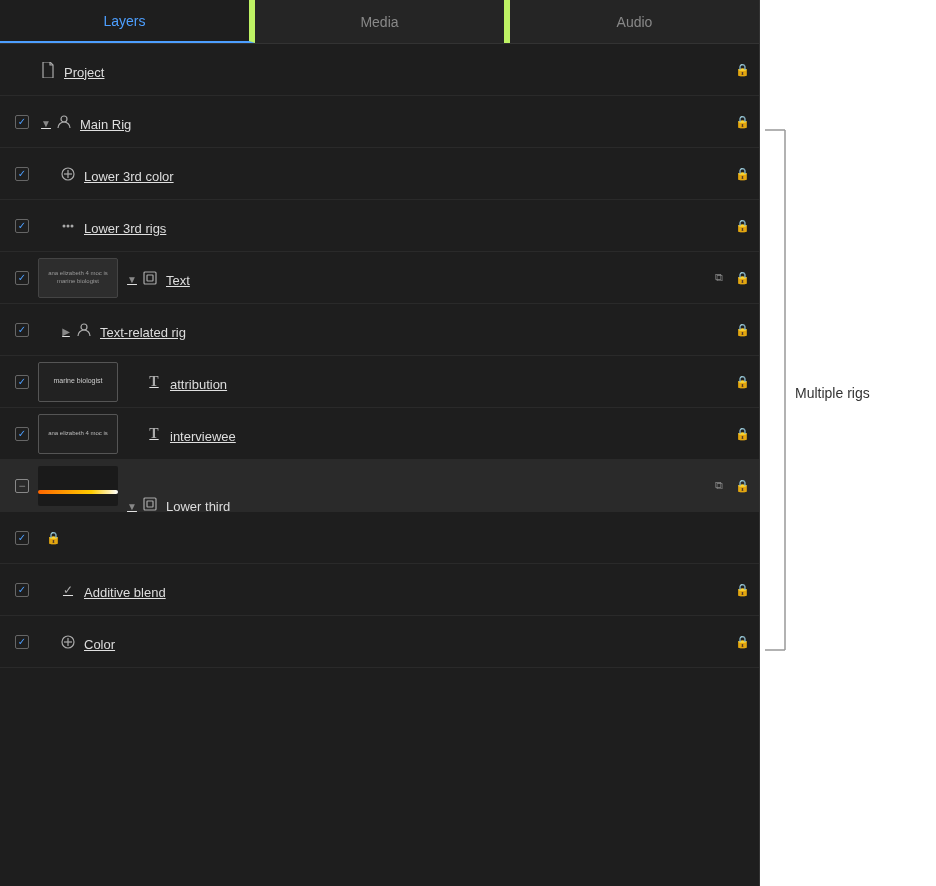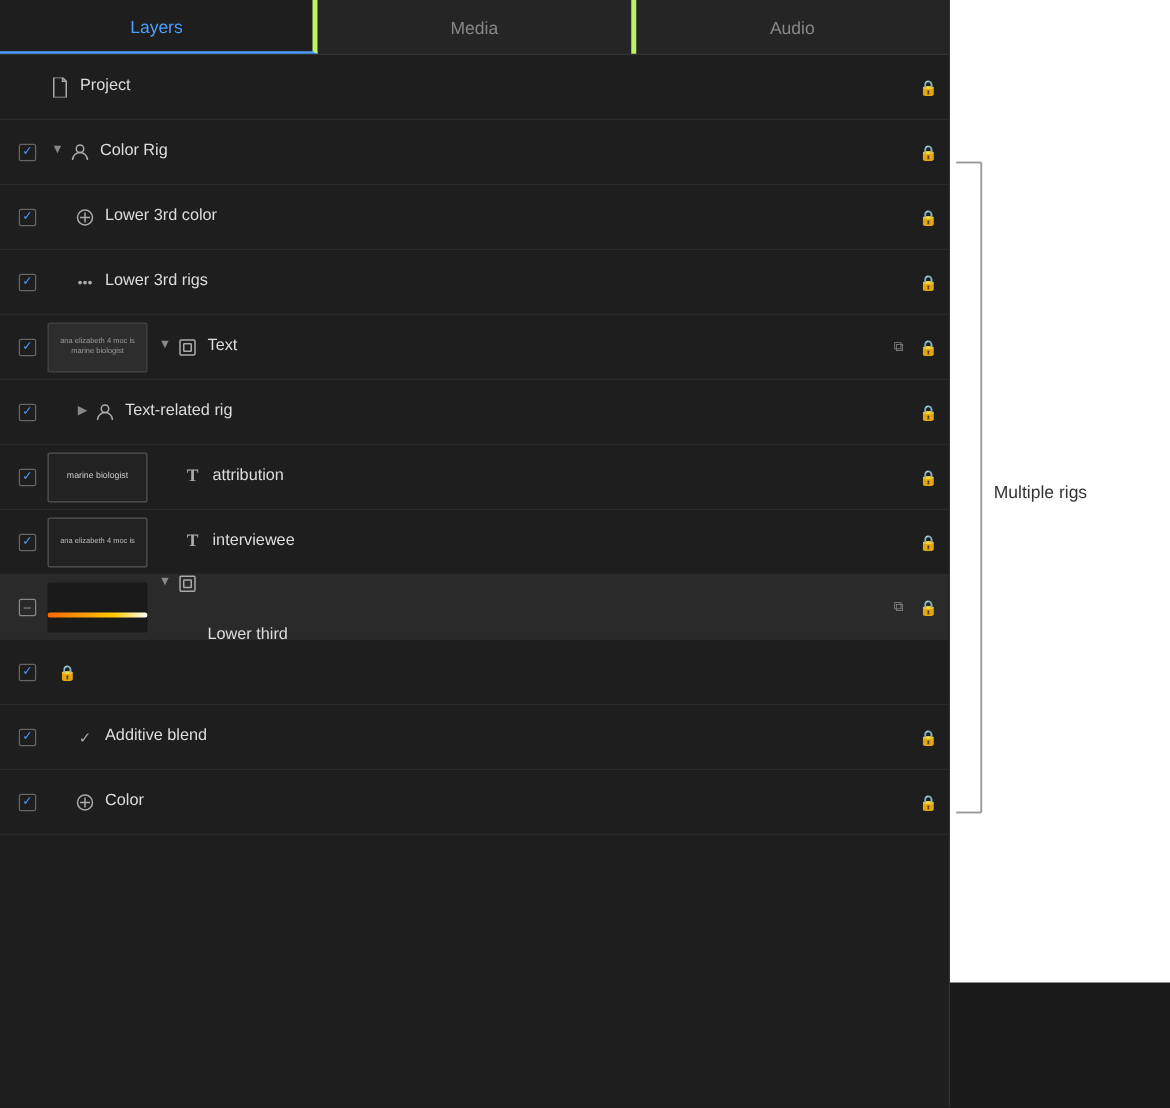--- a/index.html
+++ b/index.html
@@ -32,21 +32,21 @@
     }
 
     .tab {
       flex: 1;
       display: flex;
       align-items: center;
       justify-content: center;
       font-size: 14px;
       font-weight: 500;
       cursor: pointer;
-      border-right: 4px solid #bef264;
+      border-right: 6px solid #bef264;
       color: #888;
     }
 
     .tab:last-child {
       border-right: none;
     }
 
     .tab.active {
       color: #4d9fff;
       background: #1e1e1e;
@@ -157,23 +157,24 @@
       bottom: 30%;
       left: 0;
       right: 0;
       height: 4px;
       background: linear-gradient(to right, #ff6600, #ff9900, #ffcc00, #ffffff);
       border-radius: 2px;
     }
 
     .layer-indent {
       display: flex;
-      align-items: flex-start;
+      align-items: flex-end;
       flex: 1;
       min-width: 0;
+      text-decoration: underline;
     }
 
     .indent-spacer {
       width: 20px;
       flex-shrink: 0;
     }
 
     .triangle {
       width: 16px;
       height: 16px;
@@ -245,21 +246,21 @@
     }
 
     .copy-icon {
       font-size: 11px;
       color: #888;
     }
 
     
     .right-section {
       width: 176px;
-      height: 786px;
+      height: 886px;
       background: white;
       display: flex;
       flex-direction: column;
       align-items: flex-start;
       position: relative;
     }
   </style>
 </head>
 <body>
 
@@ -300,21 +301,21 @@
         <div class="checkbox checked"></div>
       </div>
       <div class="layer-indent">
         <div class="triangle down"></div>
         <div class="layer-icon">
           <svg width="16" height="16" viewBox="0 0 16 16">
               <circle cx="8" cy="5" r="3" fill="none" stroke="#aaa" stroke-width="1.2"></circle>
               <path d="M2 14c0-3.3 2.7-6 6-6s6 2.7 6 6" fill="none" stroke="#aaa" stroke-width="1.2"></path>
             </svg>
         </div>
-        <span class="layer-name">Color Rig</span>
+        <span class="layer-name">Main Rig</span>
       </div>
       <div class="layer-actions">
         <span class="action-icon lock-icon">🔒</span>
       </div>
     </div>
 
     <div class="layer-row">
       <div class="checkbox-area">
         <div class="checkbox checked"></div>
       </div>

